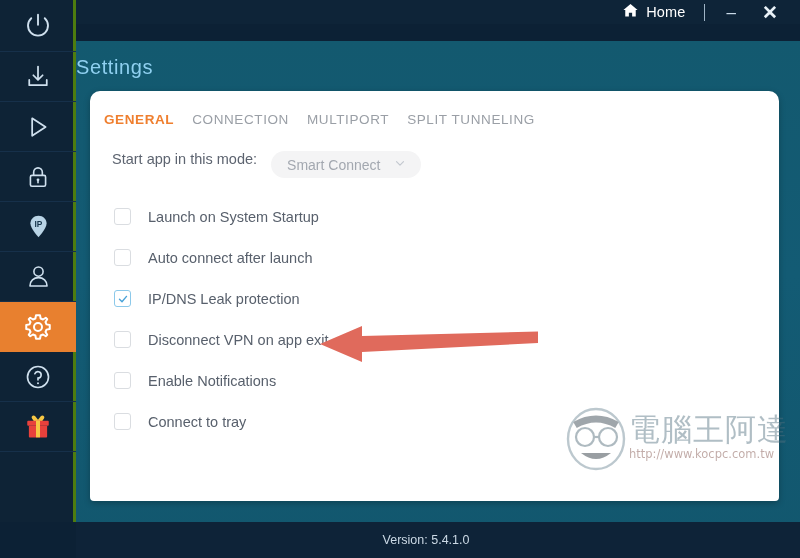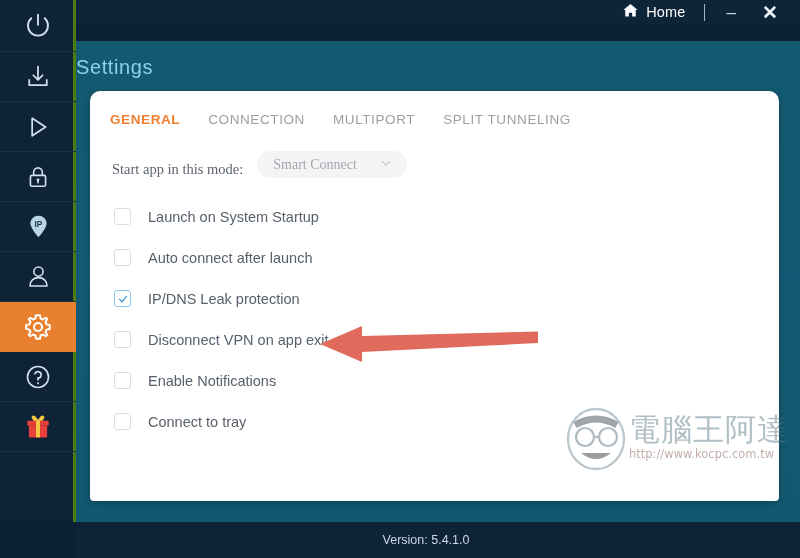--- a/index.html
+++ b/index.html
@@ -70,33 +70,32 @@
 
   
   .card{
     position:absolute;left:14px;top:50px;right:21px;height:410px;
     background:#ffffff;
     border-radius:10px 10px 4px 4px;
     box-shadow:0 2px 6px rgba(0,0,0,.25);
     box-sizing:border-box;
   }
   .tabs{
-    display:flex;align-items:flex-start;gap:28px;
-    padding:21px 0 0 20px;
+    display:flex;align-items:flex-start;gap:18px;
+    padding:21px 0 0 14px;
   }
   .tab{
     font-size:13.5px;letter-spacing:.6px;color:#9a9fa6;
     padding-bottom:4px;
   }
   .tab.active{color:#ef7f2f;font-weight:bold;}
 
   .mode-row{
-    display:flex;align-items:flex-end;
+    display:flex;align-items:flex-start;
     padding:20px 0 0 22px;
-    font-family:Liberation Serif, serif;
   }
   .mode-label{font-size:14.5px;color:#5d6470;}
   .select{
     margin-left:14px;width:150px;height:27px;
     background:#f4f4f5;border-radius:14px;
     display:flex;align-items:center;justify-content:space-between;
     padding:0 14px 0 16px;box-sizing:border-box;
   }
   .select .val{font-size:14px;color:#a3a8b0;}
   .select .chev{color:#c3c8cf;}

